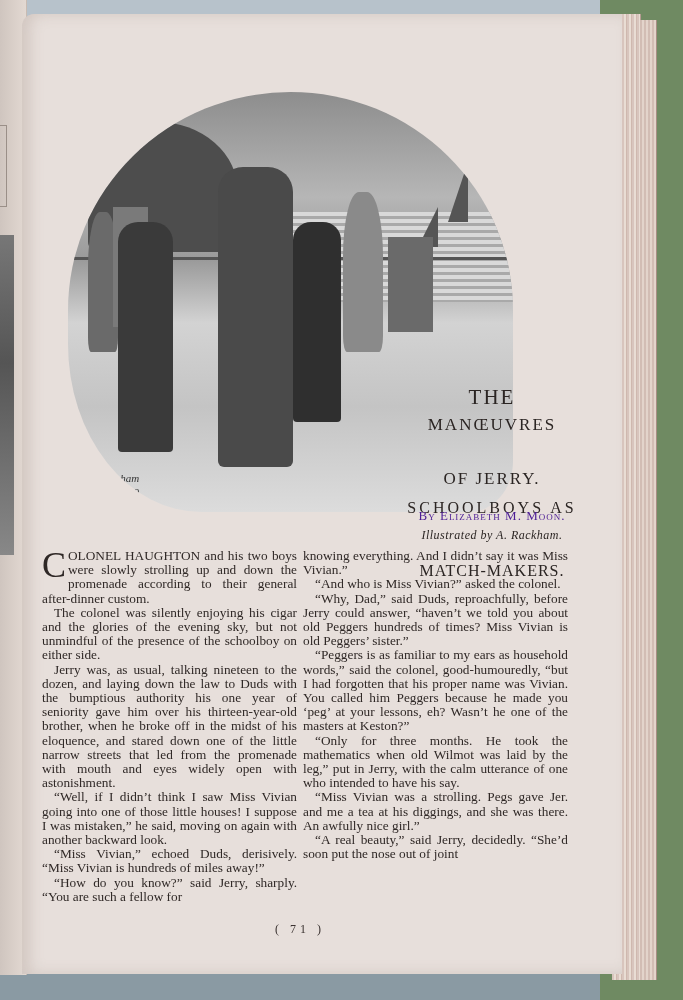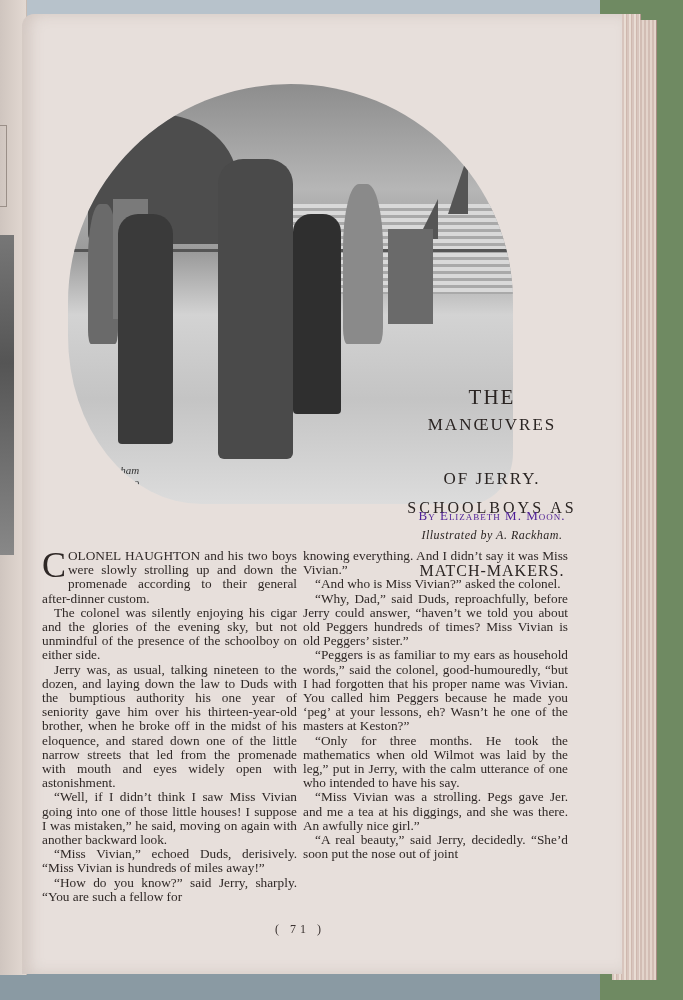--- a/index.html
+++ b/index.html
@@ -30,21 +30,21 @@
       position:absolute; left:612px; top:14px; width:28px; height:966px;
       background:repeating-linear-gradient(90deg,#d8c5bd 0 2px,#e9ddd4 2px 4px,#cfb8ae 4px 5px);
       border-right:1px solid #b59c92;
     }
     .page-edges2 {
       position:absolute; left:640px; top:20px; width:16px; height:960px;
       background:repeating-linear-gradient(90deg,#d2bdb4 0 2px,#e3d4cb 2px 4px);
       border-right:1px solid #a68d83;
     }
     .illustration {
-      position:absolute; left:68px; top:84px; width:445px; height:420px;
+      position:absolute; left:68px; top:92px; width:445px; height:420px;
       border-radius:50% 50% 10% 30% / 52% 52% 12% 40%;
       overflow:hidden;
       background:linear-gradient(180deg,#8d8d8d 0%,#b6b6b6 25%,#9a9a9a 40%,#d3d3d3 55%,#c4c4c4 75%,#dcdcdc 100%);
       text-align:center;
     }
     .illustration .cliff {
       position:absolute; left:20px; top:30px; width:150px; height:130px;
       background:#4d4d4d; border-radius:60% 70% 10% 10%;
     }
     .illustration .sea { position:absolute; left:150px; top:120px; width:300px; height:90px; background:repeating-linear-gradient(180deg,#d9d9d9 0 4px,#a9a9a9 4px 7px); }

